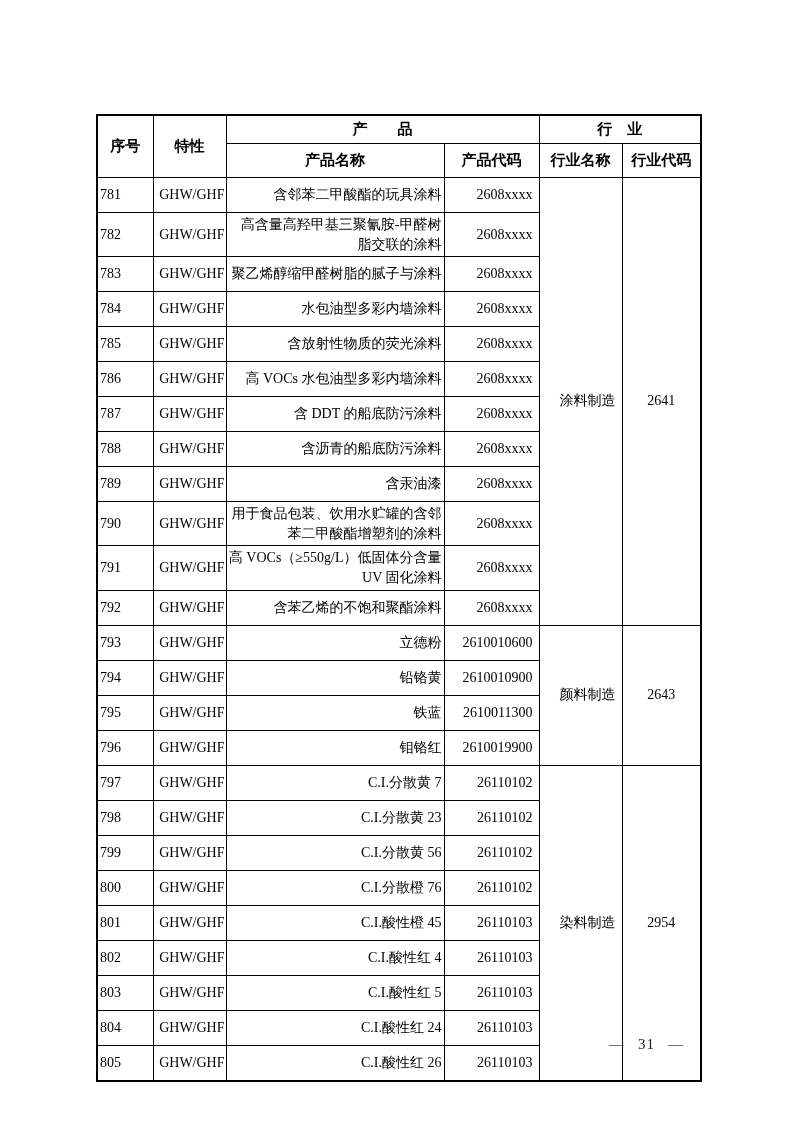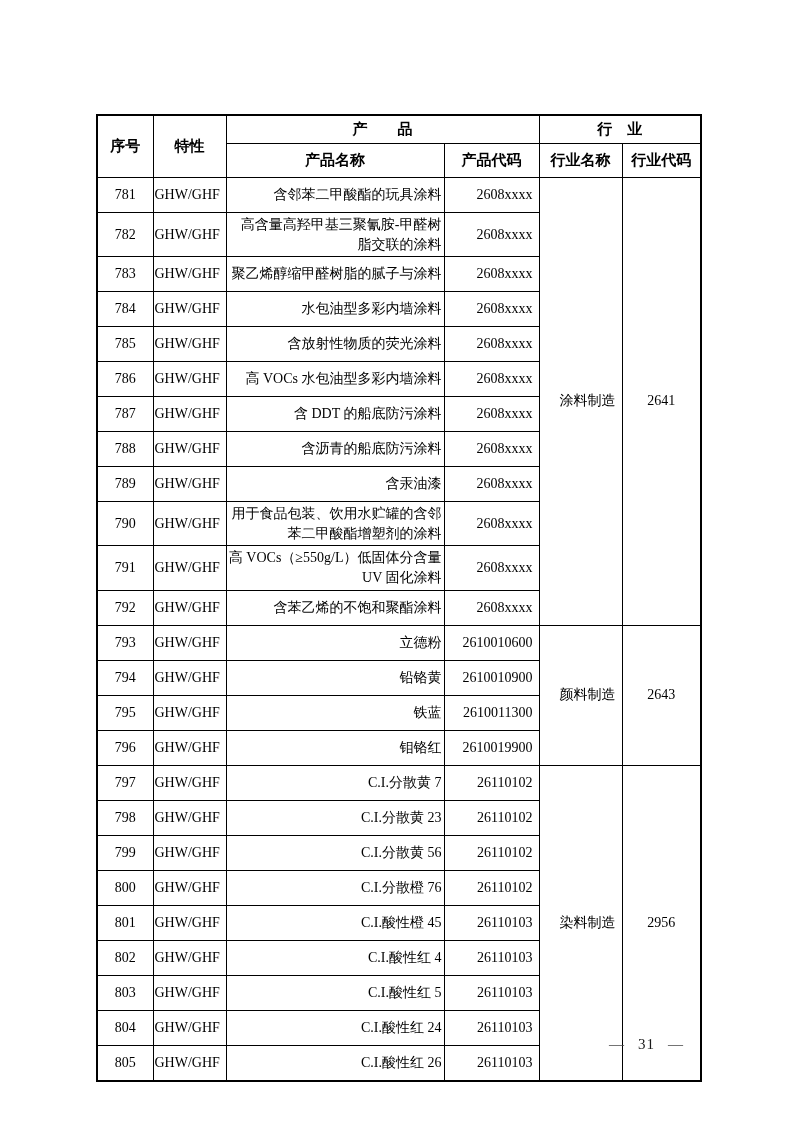--- a/index.html
+++ b/index.html
@@ -39,22 +39,22 @@
     margin-left: 44px;
   }
   tr.h-row-1 th { height: 25px; }
   tr.h-row-2 th { height: 31px; }
 
   table.main td {
     font-size: 14px;
     height: 30px;
     line-height: 1.4;
   }
-  td.c-seq     { text-align: center; padding: 2px 2px; }
-  td.c-trait   { text-align: left; padding: 2px 1px; }
+  td.c-seq     { text-align: left; padding: 2px 2px; }
+  td.c-trait   { text-align: right; padding: 2px 1px; }
   td.c-name    { text-align: right;  padding: 2px 2px; font-size: 13.5px; word-break: break-all; }
   td.c-code    { text-align: right;  padding: 2px 6px; }
   td.c-ind-name{ text-align: right;  padding: 2px 6px; font-size: 13.5px; }
   td.c-ind-code{ text-align: center; padding: 2px 2px; }
 
   .page-number {
     position: absolute;
     top: 1036px;
     right: 96px;
     font-size: 15px;
@@ -192,21 +192,21 @@
           <td class="c-trait">GHW/GHF</td>
           <td class="c-name">钼铬红</td>
           <td class="c-code">2610019900</td>
         </tr>
         <tr>
           <td class="c-seq">797</td>
           <td class="c-trait">GHW/GHF</td>
           <td class="c-name">C.I.分散黄 7</td>
           <td class="c-code">26110102</td>
           <td class="c-ind-name" rowspan="9">染料制造</td>
-          <td class="c-ind-code" rowspan="9">2956</td>
+          <td class="c-ind-code" rowspan="9">2954</td>
         </tr>
         <tr>
           <td class="c-seq">798</td>
           <td class="c-trait">GHW/GHF</td>
           <td class="c-name">C.I.分散黄 23</td>
           <td class="c-code">26110102</td>
         </tr>
         <tr>
           <td class="c-seq">799</td>
           <td class="c-trait">GHW/GHF</td>

